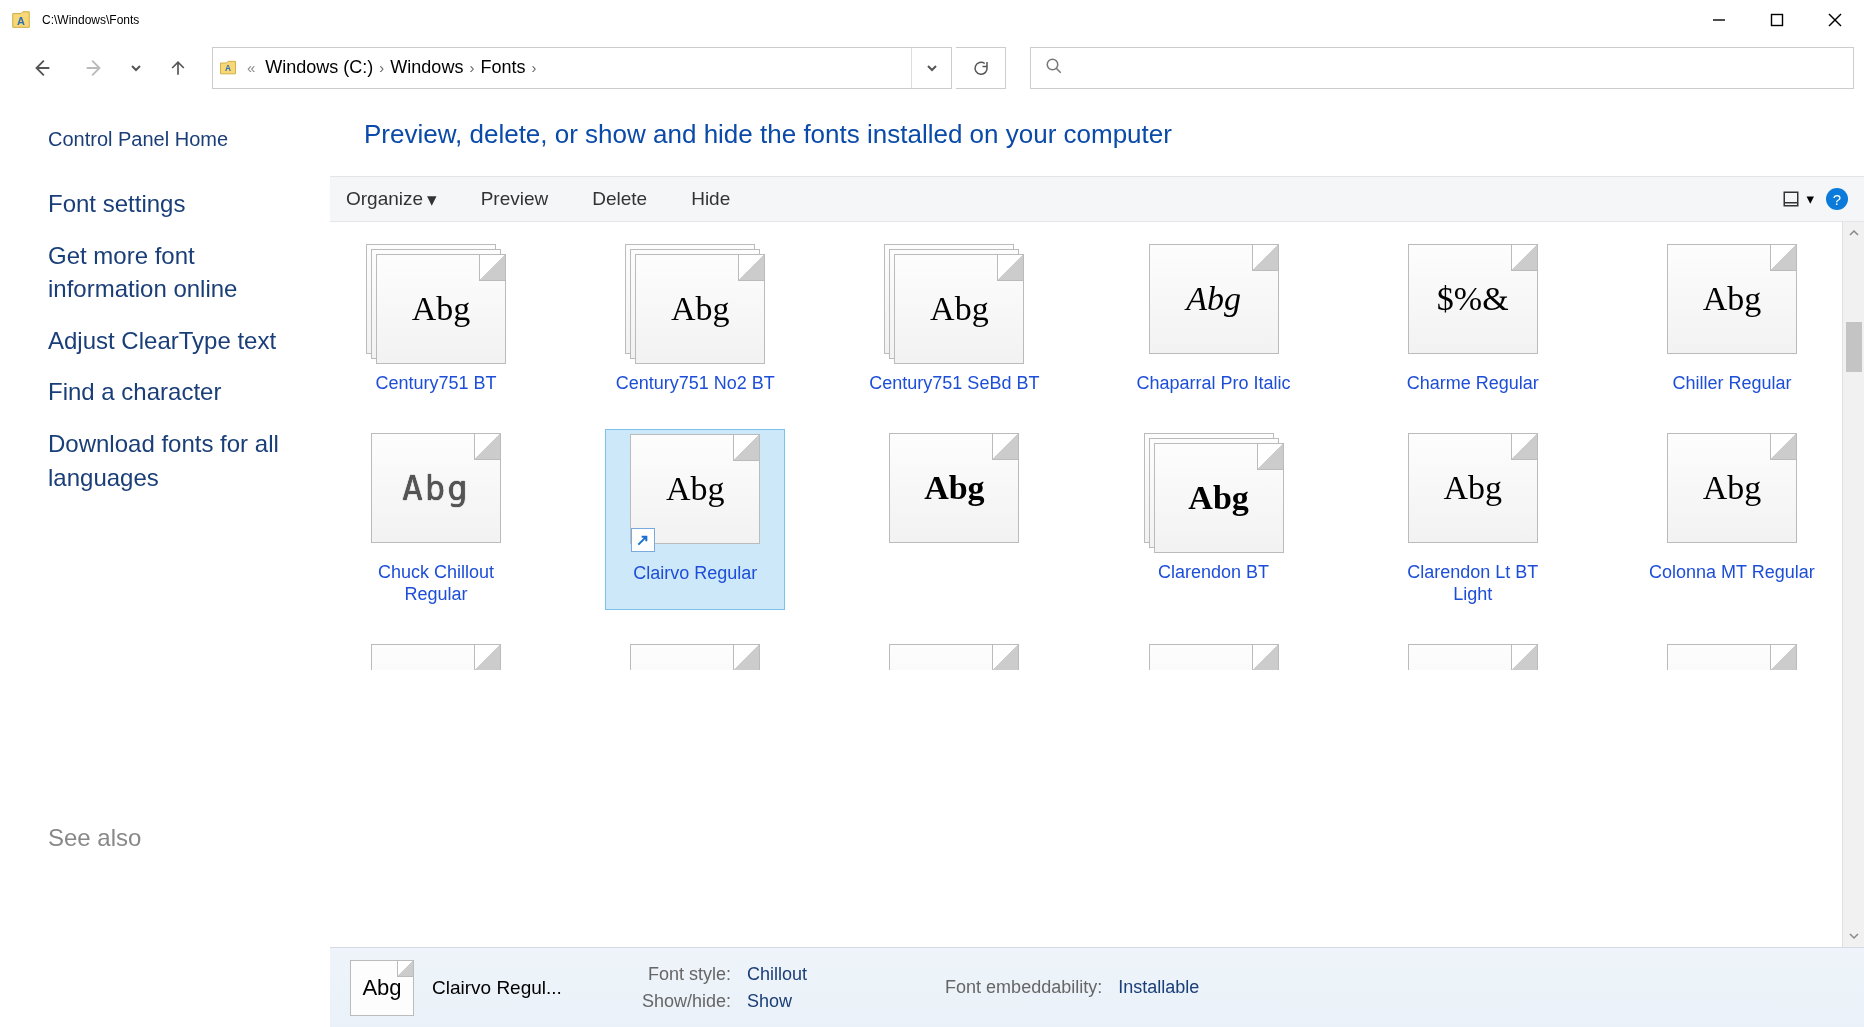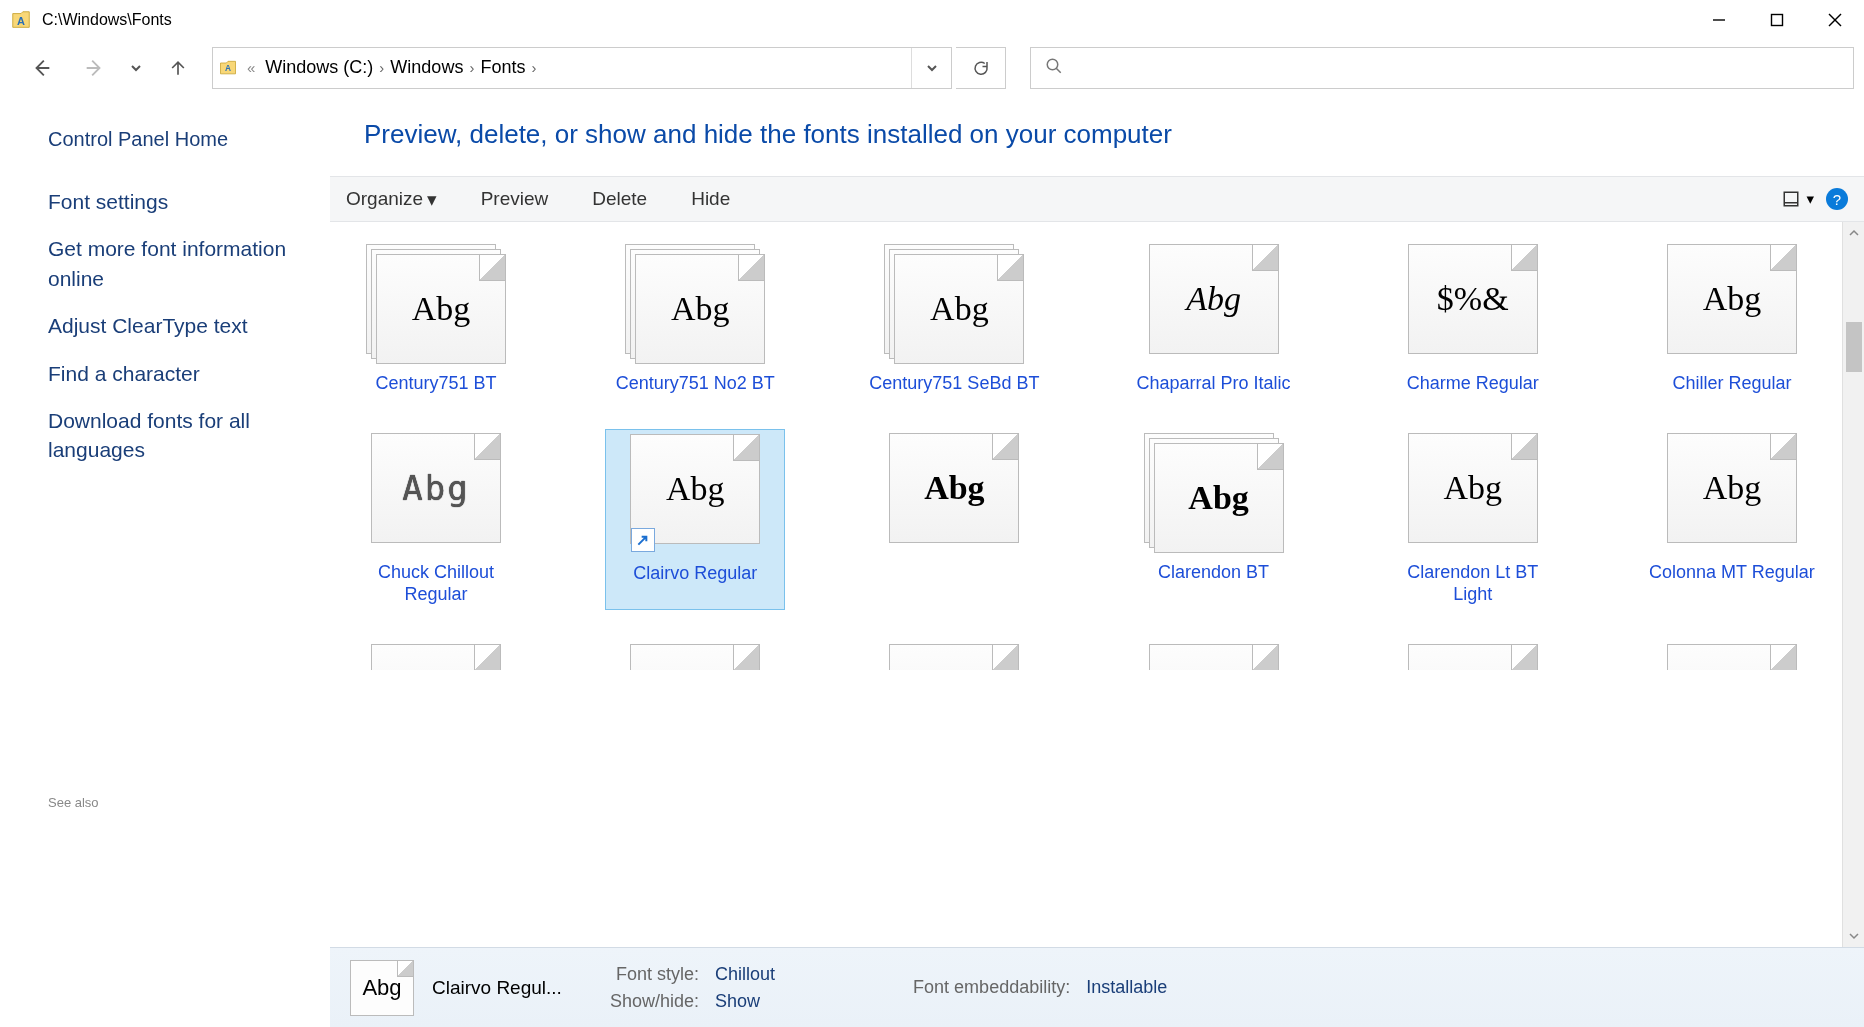--- a/index.html
+++ b/index.html
@@ -1,21 +1,21 @@
 <!DOCTYPE html>
 <html><head>
 <meta charset="utf-8">
 <style>
   * { box-sizing: border-box; margin: 0; padding: 0; font-family: "Segoe UI", Tahoma, sans-serif; }
   body { background: #fff; color: #000; font-size: 15px; width: 1864px; height: 1027px; overflow: hidden; }
 
   
   .titlebar { display: flex; align-items: center; height: 40px; padding: 0 0 0 10px; }
   .titlebar .ticon { width: 22px; height: 22px; margin-right: 10px; }
-  .titlebar .title { font-size: 16px; }
+  .titlebar .title { font-size: 12px; }
   .titlebar .spacer { flex: 1; }
   .titlebar .winbtn { width: 58px; height: 40px; display: flex; align-items: center; justify-content: center; cursor: pointer; }
   .titlebar .winbtn svg { stroke: #000; }
 
   
   .navrow { display: flex; align-items: center; height: 55px; padding: 0 10px 0 18px; gap: 4px; }
   .navbtn { width: 48px; height: 48px; display: flex; align-items: center; justify-content: center; color: #555; cursor: pointer; }
   .navbtn.small { width: 28px; }
   .navbtn svg { stroke: #555; }
   .navbtn.disabled svg { stroke: #bbb; }
@@ -27,23 +27,23 @@
   .addressbar .dd { margin-left: auto; width: 40px; display:flex; align-items:center; justify-content:center; border-left: 1px solid #ddd; height:100%; cursor:pointer; }
   .refreshbtn { width: 50px; height: 42px; border: 1px solid #ccc; border-left: none; display:flex; align-items:center; justify-content:center; cursor:pointer; }
   .searchbar { flex: 1; display: flex; align-items: center; border: 1px solid #ccc; height: 42px; margin-left: 20px; padding: 0 14px; gap: 16px; }
   .searchbar input { border: none; outline: none; font-size: 18px; flex: 1; color: #555; }
 
   
   .body { display: flex; height: calc(100% - 95px); }
 
   
   .sidebar { width: 330px; padding: 30px 20px 0 48px; }
-  .sidebar a { display: block; color: #1a3e78; text-decoration: none; font-size: 21px; line-height: 1.4; margin-bottom: 18px; cursor: pointer; }
+  .sidebar a { display: block; color: #1a3e78; text-decoration: none; font-size: 24px; line-height: 1.4; margin-bottom: 18px; cursor: pointer; }
   .sidebar a.home { font-size: 20px; margin-bottom: 34px; }
-  .sidebar .seealso-label { color: #888; font-size: 13px; margin-top: 330px; margin-bottom: 14px; }
+  .sidebar .seealso-label { color: #888; font-size: 24px; margin-top: 330px; margin-bottom: 14px; }
 
   
   .mainpanel { flex: 1; display: flex; flex-direction: column; padding-top: 24px; position: relative; }
   .heading { color: #0a4aa8; font-size: 26px; font-weight: 400; margin: 0 0 26px 34px; }
   .toolbar { display: flex; align-items: center; background: #f5f6f7; height: 46px; padding: 0 16px; border-top: 1px solid #e3e5e8; border-bottom: 1px solid #e3e5e8; }
   .toolbar .tbtn { font-size: 19px; color: #333; margin-right: 44px; cursor: pointer; display: flex; align-items: center; gap: 4px; justify-content: space-between; }
   .toolbar .right { margin-left: auto; display: flex; align-items: center; gap: 12px; }
   .toolbar .viewbtn { display:flex; align-items:center; gap:6px; cursor:pointer; }
   .toolbar .help { width: 22px; height: 22px; border-radius: 50%; background: #0a7bda; color: #fff; font-size: 15px; display:flex; align-items:center; justify-content:center; cursor:pointer; }
 
@@ -63,21 +63,21 @@
   
   .vscroll { position:absolute; right:0; top:0; bottom:0; width:22px; background:#f1f1f1; border-left:1px solid #e0e0e0; }
   .vscroll .btn { height:22px; display:flex; align-items:center; justify-content:center; cursor:pointer; }
   .vscroll .thumb { position:absolute; top:100px; left:3px; width:16px; height:50px; background:#c4c4c4; cursor:pointer; }
 
   
   .details { display:flex; align-items:center; background:linear-gradient(#eef4fa,#eaf1f8); border-top:1px solid #d2dbe5; height:80px; padding:0 20px; gap:18px; margin-right: 0; }
   .details .dthumb { width:64px; height:56px; background:#fdfdfd; border:1px solid #bbb; display:flex; align-items:center; justify-content:center; font-size:22px; font-family:Georgia,serif; position:relative; }
   .details .dname { font-size:19px; width:160px; white-space:nowrap; overflow:hidden; text-overflow:ellipsis; }
   .details .kv { display:grid; grid-template-columns:auto auto; column-gap:16px; row-gap:6px; font-size:18px; }
-  .details .kv .k { color:#666; text-align:right; }
+  .details .kv .k { color:#666; text-align:right;margin-left:32px; }
   .details .kv .v { color:#1a3e78; }
   .details .kv2 { margin-left:120px; display:flex; gap:16px; font-size:18px; }
 </style>
 </head>
 <body>
 
 <div class="titlebar">
   <span class="ticon">
     <svg viewBox="0 0 24 24" width="22" height="22">
         <path d="M3 5 L12 5 L14 3 L21 3 L21 20 L3 20 Z" fill="#f8d777" stroke="#caa637"></path>

